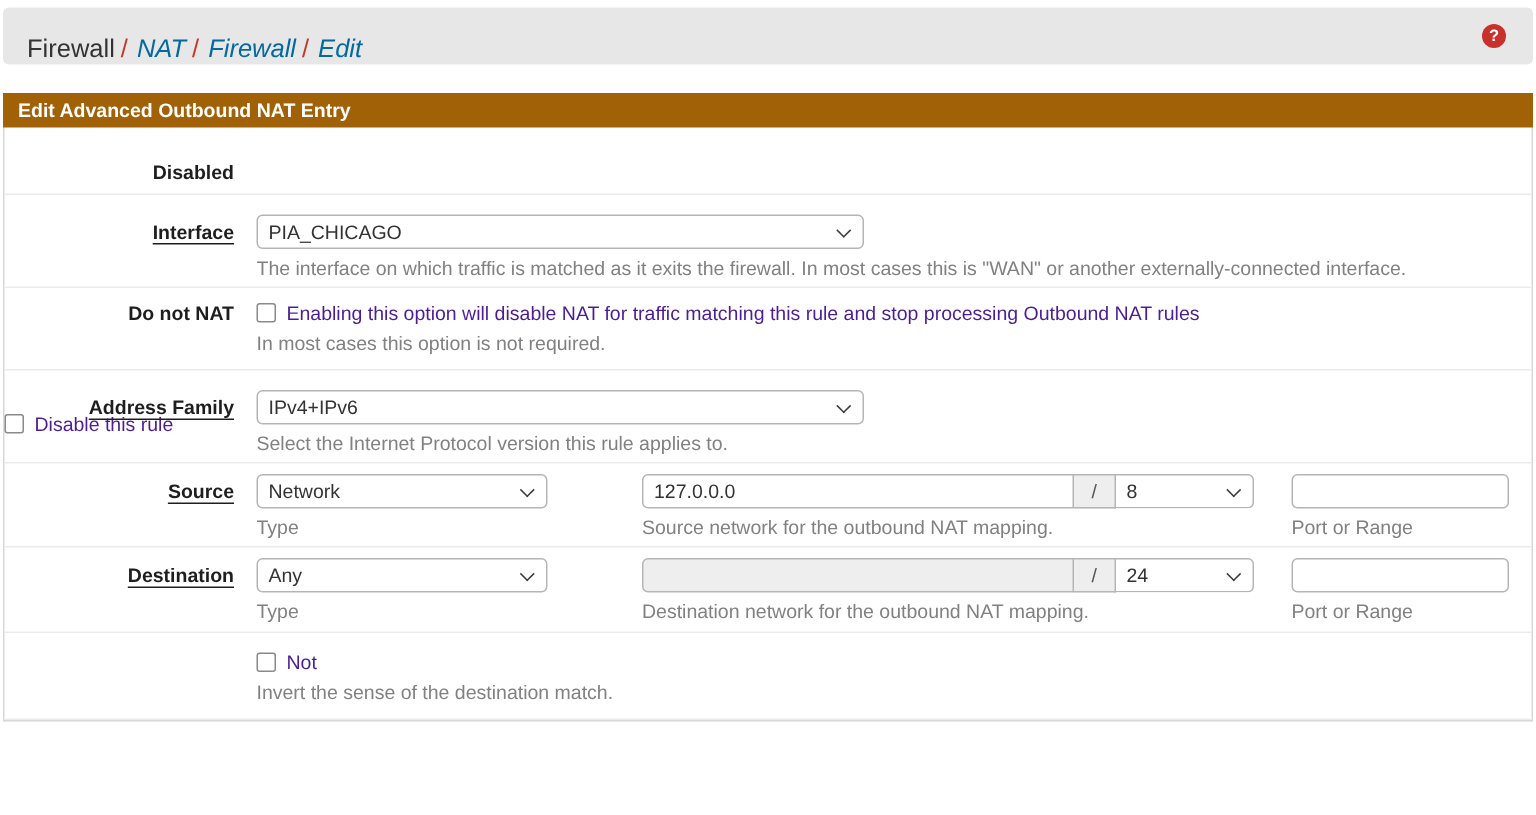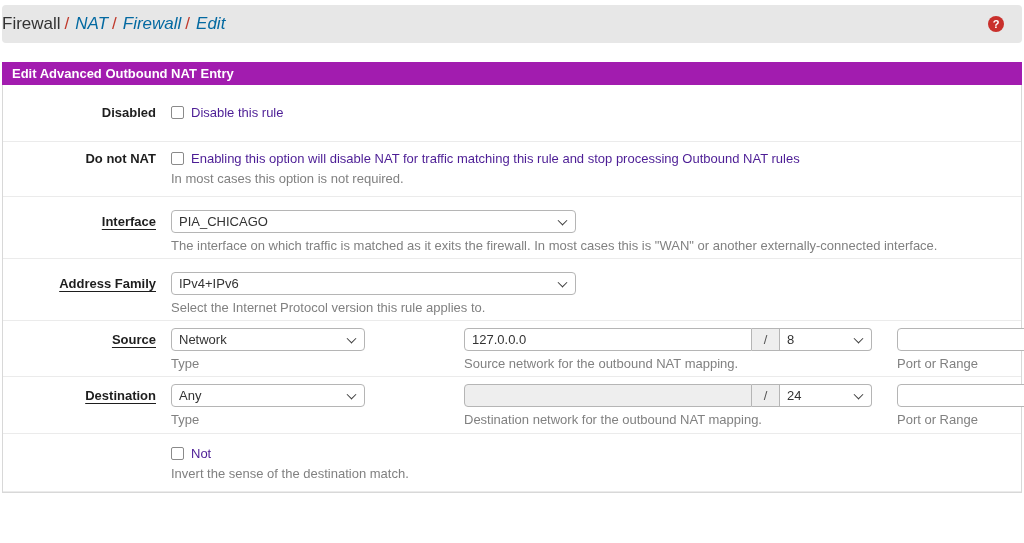--- a/index.html
+++ b/index.html
@@ -12,21 +12,22 @@
   }
 
   
   .breadcrumb-bar {
     position: relative;
     margin: 5px 2px 0 2px;
     height: 38px;
     background: #e7e7e7;
     border-radius: 4px;
     display: flex;
-    align-items: center;
+    align-items: flex-end;
+    padding-left: 16px;
     font-size: 17px;
   }
   .crumb-current { color: #333; }
   .crumb-link { color: #0369a1; text-decoration: none; cursor: pointer; font-style: italic; }
   .crumb-sep { color: #c0392b; margin: 0 6px 0 4px; }
   .help-icon {
     position: absolute;
     right: 18px;
     top: 50%;
     transform: translateY(-50%);
@@ -44,44 +45,44 @@
 
   
   .panel {
     margin: 19px 2px 0 2px;
     border: 1px solid #d8d8d8;
     border-top: none;
   }
   .panel-heading {
     height: 23px;
     line-height: 23px;
-    background: #a21caf;
+    background: #a16207;
     color: #fff;
     font-weight: bold;
     font-size: 13px;
     padding-left: 10px;
-    margin: 12px -1px;
+    margin: 0 -1px;
   }
 
   
   .frow {
     display: flex;
     border-bottom: 1px solid #ebebeb;
   }
   .row-label {
     flex: 0 0 168px;
     width: 168px;
     text-align: right;
     padding-right: 15px;
   }
   .lbl { font-weight: bold; color: #1e1e1e; }
   .lbl.u { text-decoration: underline; text-underline-offset: 3px; }
   .row-content { flex: 1; }
 
-  .row-disabled { height: 45px; padding-top: 8px; }
+  .row-disabled { height: 45px; padding-top: 22px; flex-direction: column; }
   .row-donotnat { height: 55px; padding-top: 9px; }
   .row-select-type { height: 62px; padding-top: 13px; }
   .row-select-type .row-label { line-height: 23px; }
   .row-source { height: 56px; padding-top: 7px; }
   .row-dest { height: 57px; padding-top: 7px; justify-content: space-between; }
   .row-source .row-label, .row-dest .row-label { line-height: 23px; }
   .row-not { height: 58px; padding-top: 12px; }
 
   .help {
     color: #818181;
@@ -142,21 +143,21 @@
     font-family: "Liberation Sans", sans-serif;
     font-size: 13px;
     color: #333;
     background: #fff;
   }
   input[type="text"]:disabled { background: #eeeeee; }
 
   
   .cols { display: flex; }
   .col-type { width: 240px; margin-right: 17px; }
-  .col-net  { width: 408px; margin-right: 25px; margin-left: 36px; }
+  .col-net  { width: 408px; margin-right: 25px; }
   .col-port { width: 145px; }
   .inputgroup { display: flex; }
   .inputgroup .netinput {
     width: 288px;
     border-radius: 4px 0 0 4px;
   }
   .inputgroup .addon {
     width: 28px;
     height: 23px;
     line-height: 21px;
@@ -192,45 +193,45 @@
       <span class="lbl">Disabled</span>
     </div>
     <div class="row-content">
       <label class="cbline">
         <input type="checkbox" style="">
         <span class="cbtext">Disable this rule</span>
       </label>
     </div>
   </div>
 
-  <div class="frow row-donotnat">
-    <div class="row-label">
-      <span class="lbl">Do not NAT</span>
-    </div>
-    <div class="row-content">
-      <label class="cbline">
-        <input type="checkbox" style="">
-        <span class="cbtext">Enabling this option will disable NAT for traffic matching this rule and stop processing Outbound NAT rules</span>
-      </label>
-      <div class="help">In most cases this option is not required.</div>
-    </div>
-  </div>
-
   <div class="frow row-select-type">
     <div class="row-label">
       <span class="lbl u">Interface</span>
     </div>
     <div class="row-content">
       <span class="selwrap w405">
         <select>
           <option>PIA_CHICAGO</option>
         </select>
         <span class="chev"></span>
       </span>
       <div class="help">The interface on which traffic is matched as it exits the firewall. In most cases this is "WAN" or another externally-connected interface.</div>
+    </div>
+  </div>
+
+  <div class="frow row-donotnat">
+    <div class="row-label">
+      <span class="lbl">Do not NAT</span>
+    </div>
+    <div class="row-content">
+      <label class="cbline">
+        <input type="checkbox" style="">
+        <span class="cbtext">Enabling this option will disable NAT for traffic matching this rule and stop processing Outbound NAT rules</span>
+      </label>
+      <div class="help">In most cases this option is not required.</div>
     </div>
   </div>
 
   <div class="frow row-select-type">
     <div class="row-label">
       <span class="lbl u">Address Family</span>
     </div>
     <div class="row-content">
       <span class="selwrap w405">
         <select>

